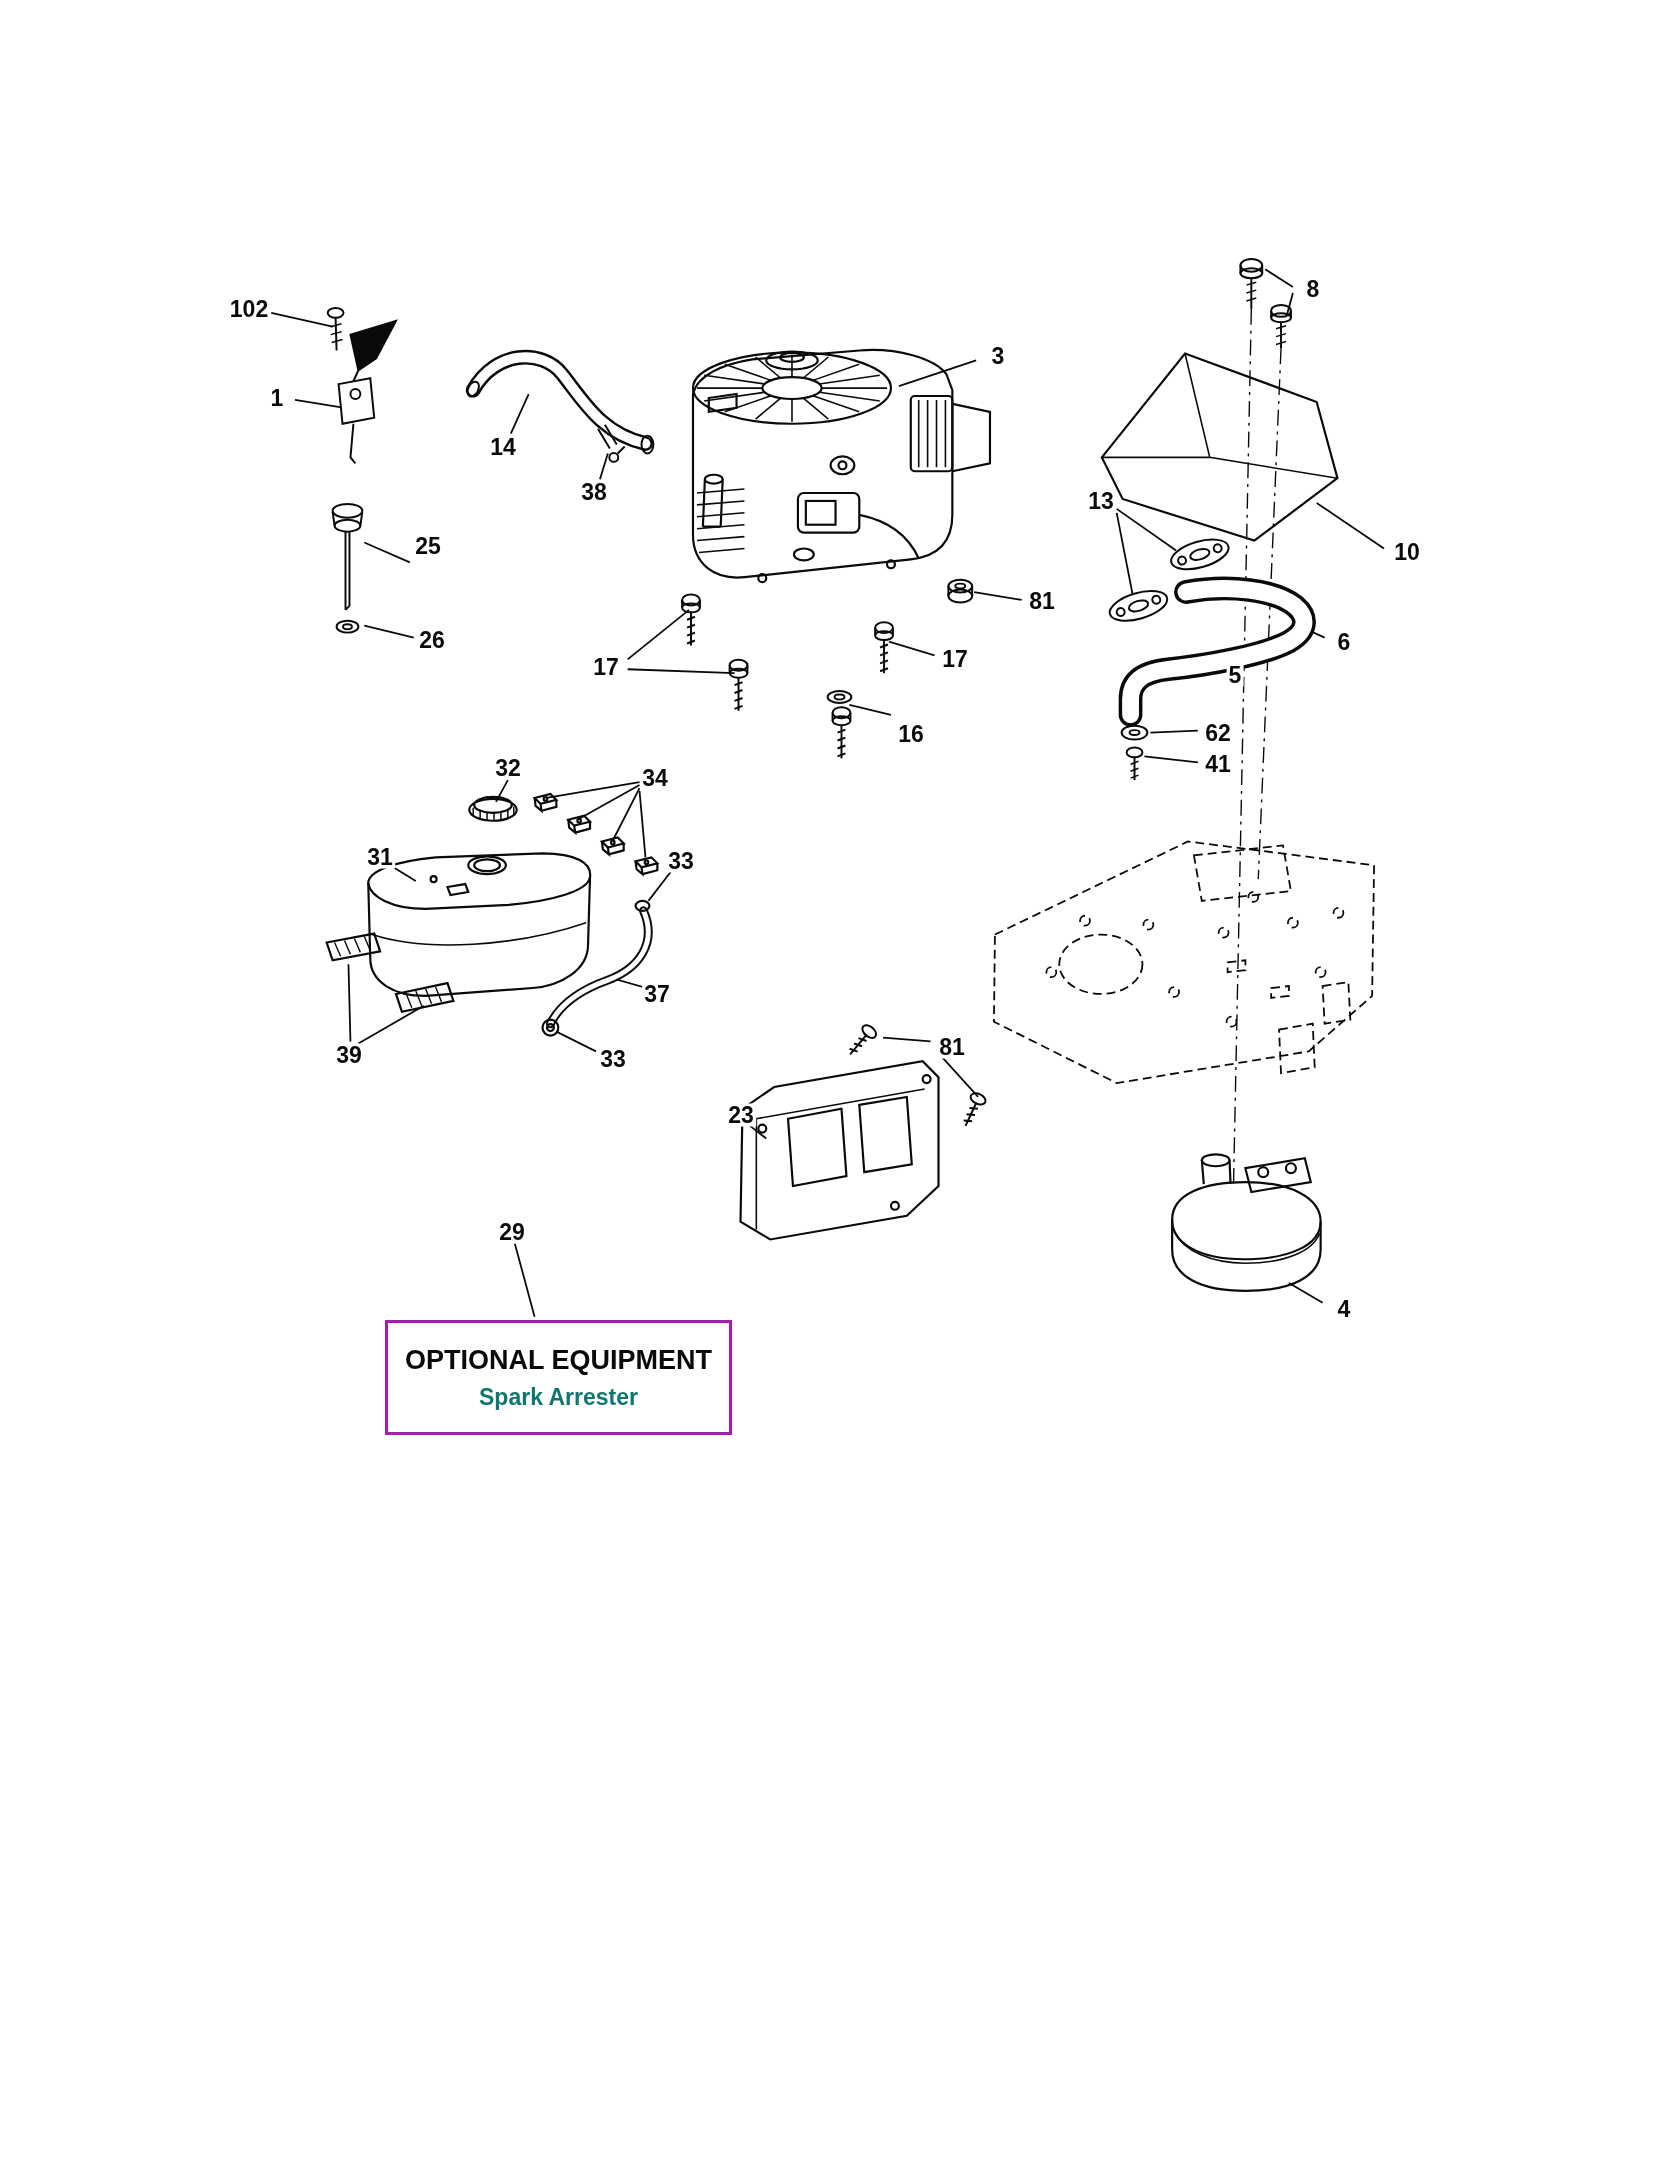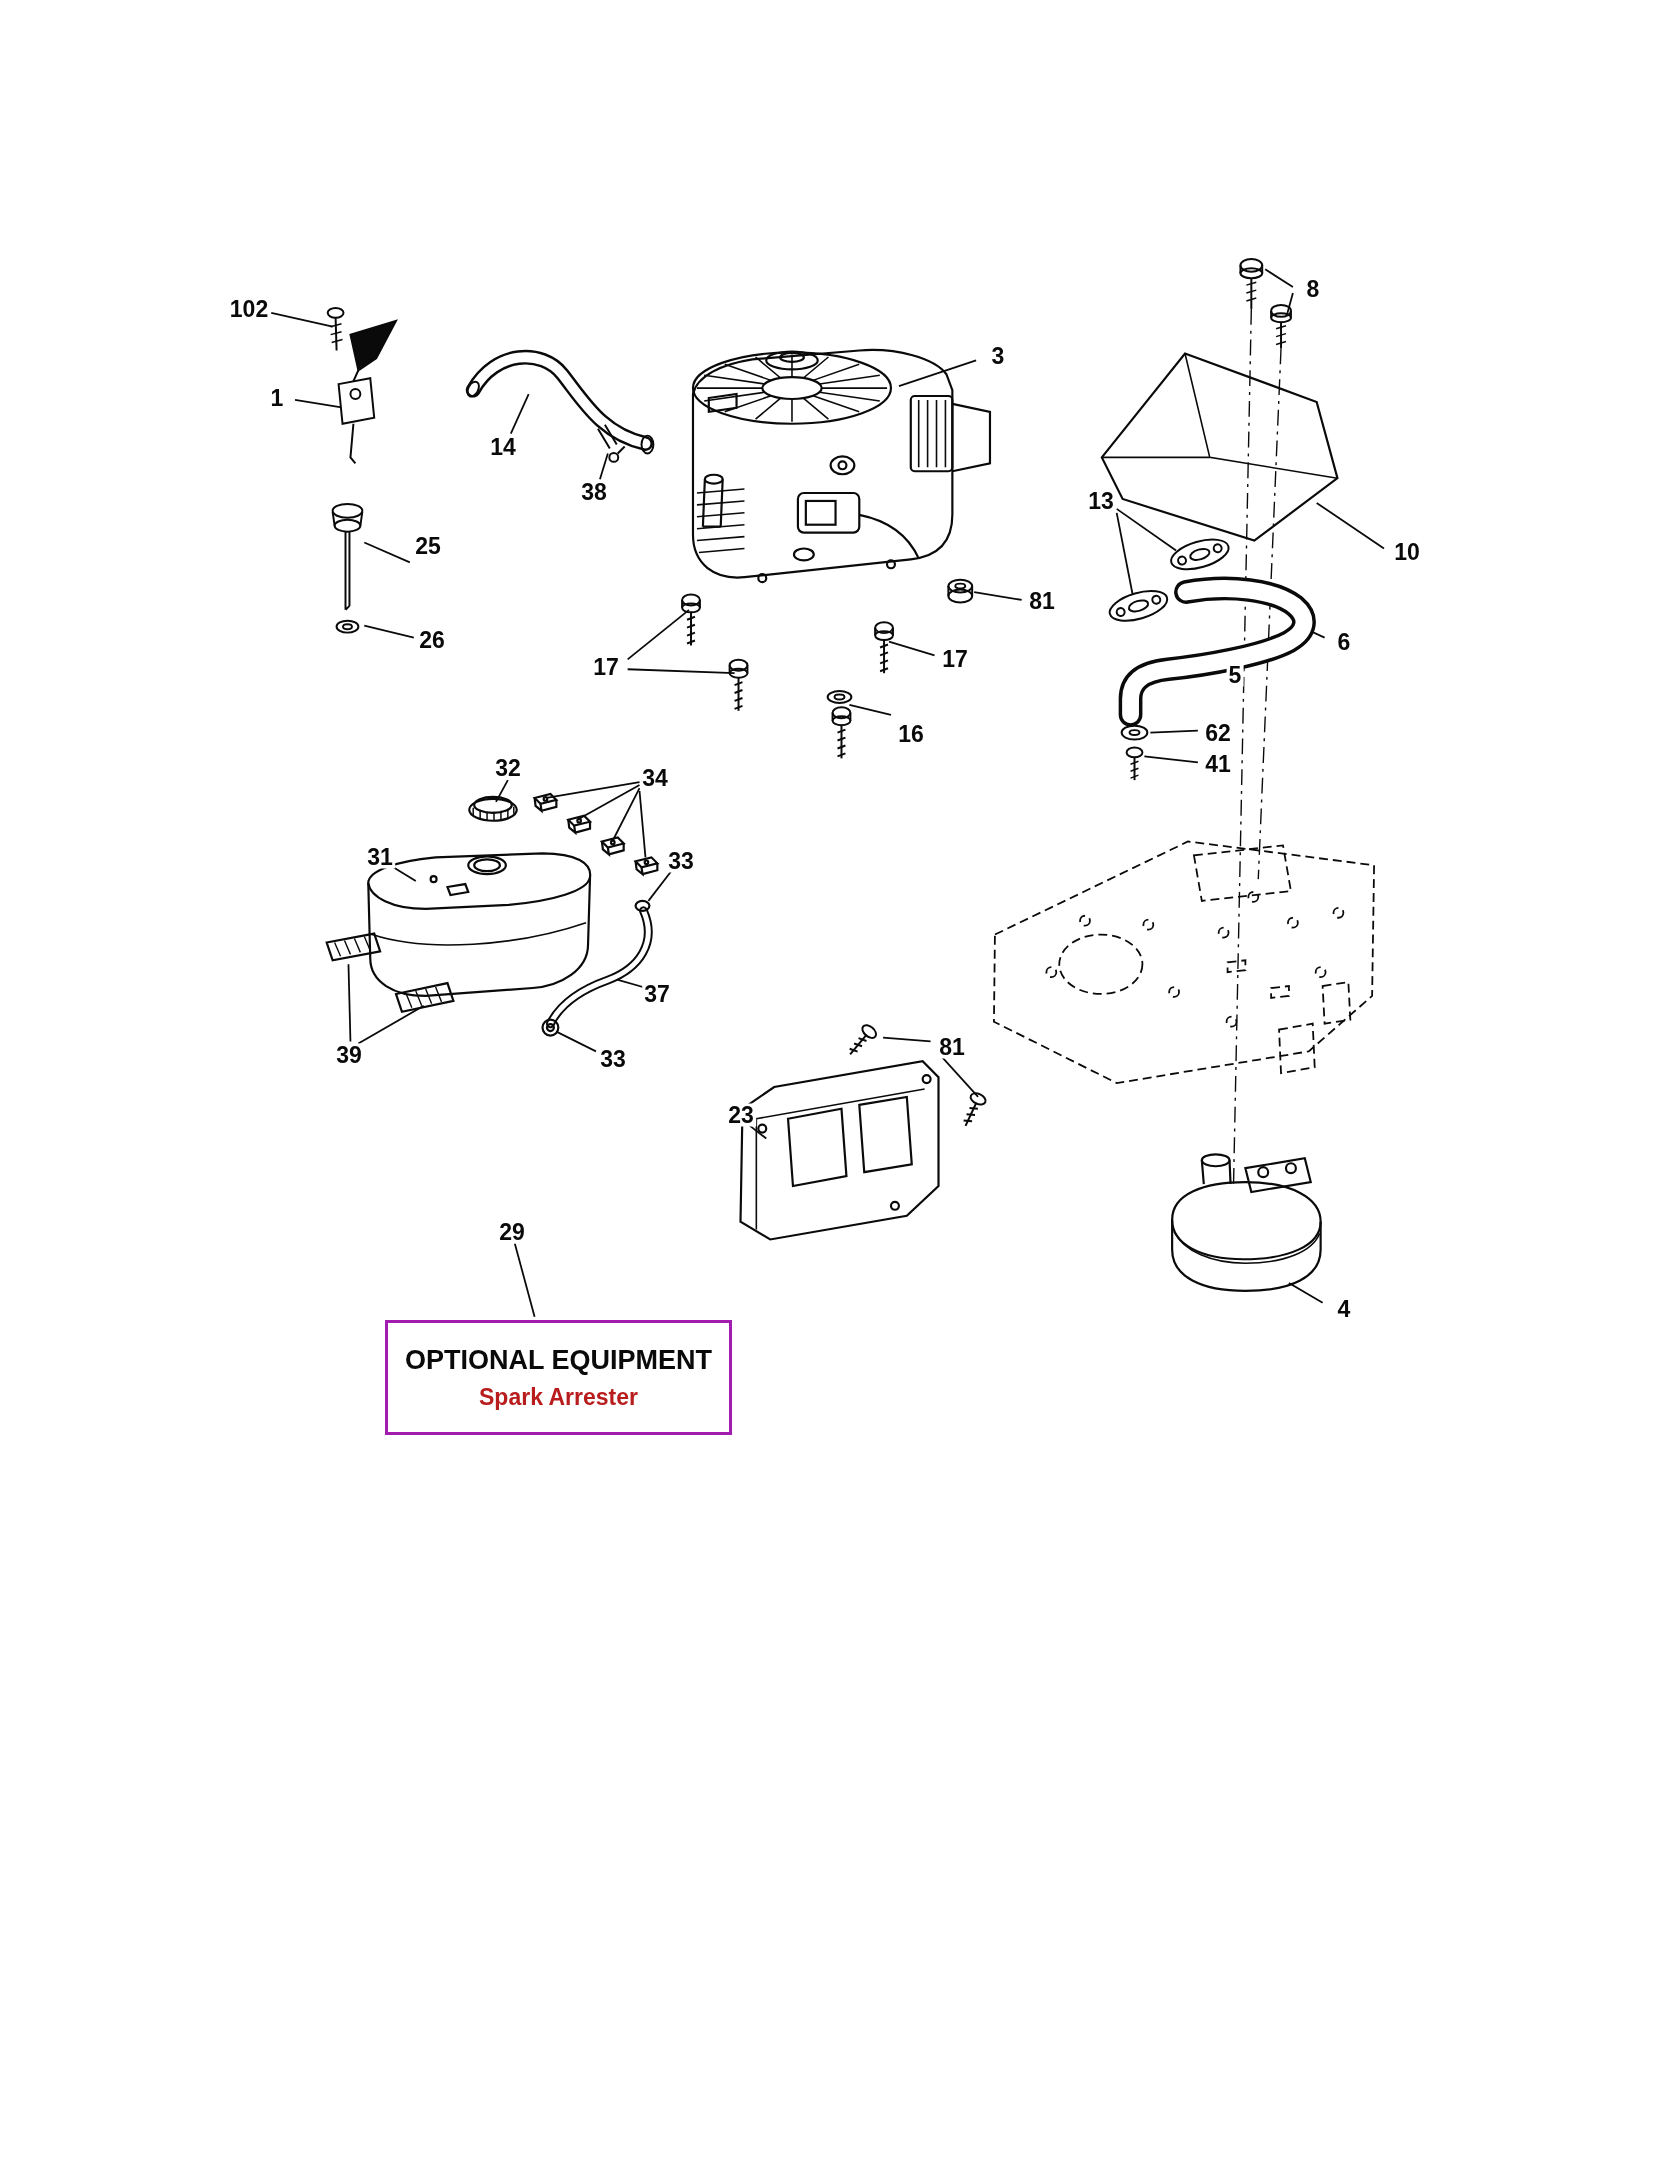--- a/index.html
+++ b/index.html
@@ -16,21 +16,21 @@
     padding:0 2px;
     line-height:1;
     white-space:nowrap;
   }
   #opt-box{
     position:absolute;left:385px;top:1320px;width:341px;height:109px;
     border:3px solid #a21caf;background:#ffffff;
     display:flex;flex-direction:column;align-items:center;justify-content:center;gap:12px;
   }
   .opt-title{font-weight:bold;font-size:27px;color:#0a0a0a;line-height:1;}
-  .opt-sub{font-weight:bold;font-size:23px;color:#b91c1c;line-height:1;}
+  .opt-sub{font-weight:bold;font-size:23px;color:#0f766e;line-height:1;}
 </style>
 </head>
 <body>
 
 <div id="stage">
 
   <svg id="lineart" viewBox="0 0 1696 2200" xmlns="http://www.w3.org/2000/svg">
     <defs>
       <g id="vbolt">
         <ellipse cx="0" cy="0" rx="9" ry="5.5"></ellipse>

